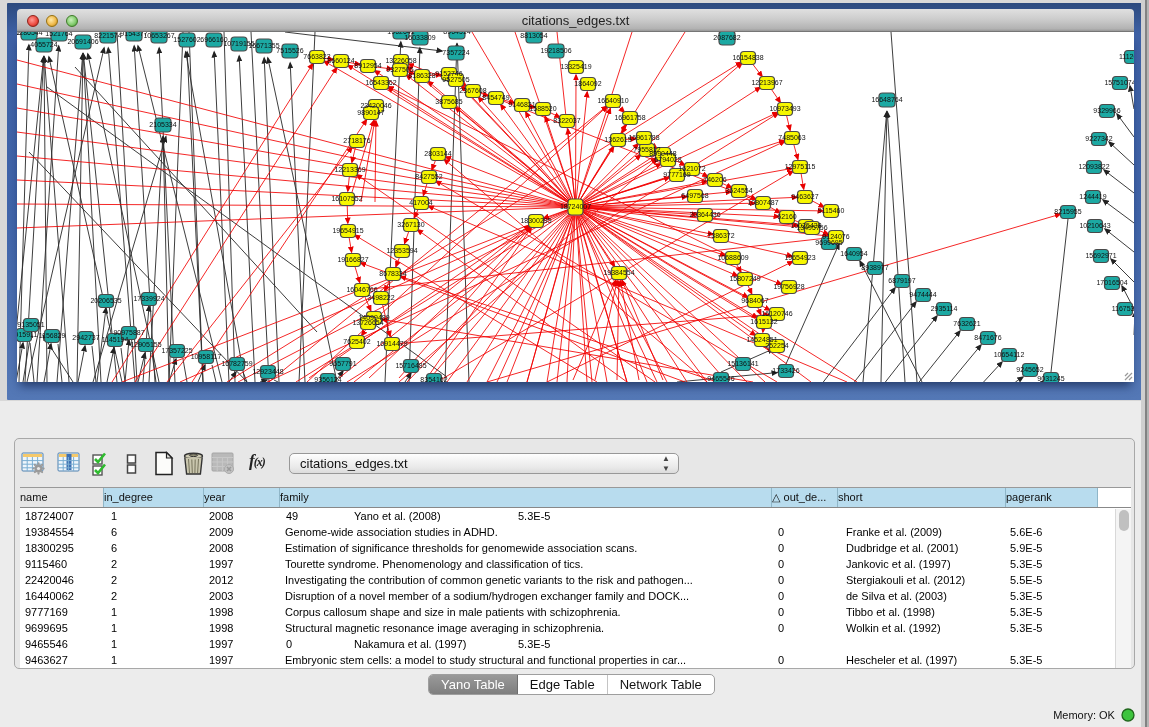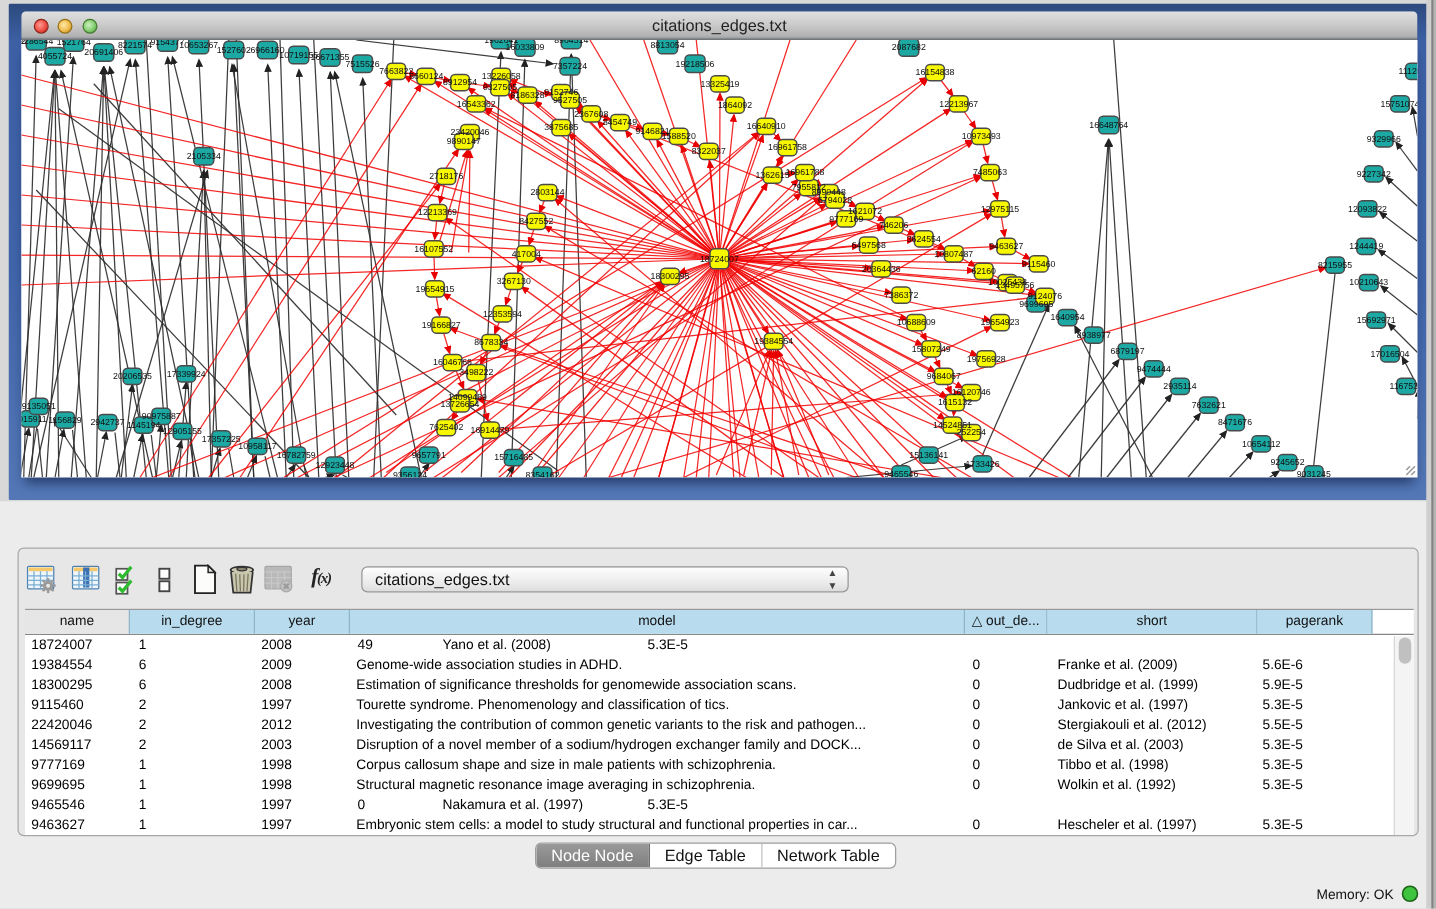--- a/index.html
+++ b/index.html
@@ -9,21 +9,21 @@
 #canvas{position:absolute;left:10px;top:29px;width:1117px;height:350px;background:#fff;overflow:hidden;box-shadow:0 7px 9px -3px rgba(8,22,58,0.6)}
 #botwrap{position:absolute;left:0;top:401px;width:1149px;height:326px;background:#ececec}
 #tphead{position:absolute;left:0;top:0;width:1149px;height:31px;background:#e3e3e3;border-bottom:1px solid #d5d5d5}
 #tphead span{position:absolute;left:11px;top:8px;font-size:14px;color:#222}
 #card{position:absolute;left:14px;top:37px;width:1121px;height:231px;background:#e7e7e7;border:1px solid #a8a8a8;border-radius:5px;overflow:hidden}
 .ic{position:absolute;top:12px}
 #combo{position:absolute;left:274px;top:14px;width:390px;height:21px;border:1px solid #989898;border-radius:5px;background:linear-gradient(180deg,#fefefe,#e9e9e9 70%,#dcdcdc);font-size:13px;color:#111;line-height:20px;padding-left:10px}
 #combo .arr{position:absolute;right:8px;top:0;font-size:8px;color:#444;line-height:10px;text-align:center}
 #tbl{position:absolute;left:5px;top:48px;width:1111px;height:181px;background:#fff;border-top:1px solid #999}
 #thead{display:flex;height:20px;border-bottom:1px solid #888}
-.th{font-size:11px;color:#111;text-align:center;line-height:19px;border-right:1px solid #8fb6c8;overflow:hidden;white-space:nowrap;flex:none}
+.th{font-size:11px;color:#111;text-align:left;line-height:19px;border-right:1px solid #8fb6c8;overflow:hidden;white-space:nowrap;flex:none}
 .tr{display:flex;height:16px;overflow:hidden}
 .td{font-size:11px;color:#000;line-height:16px;white-space:nowrap;overflow:hidden;flex:none}
 #vscroll{position:absolute;right:0;top:21px;width:16px;height:160px;background:#f4f4f4;border-left:1px solid #d8d8d8}
 #vthumb{position:absolute;left:2.5px;top:1px;width:10px;height:21px;background:#c0c0c0;border-radius:5px}
 #segwrap{position:absolute;left:0;top:273px;width:1149px;height:28px}
 #seg{position:absolute;left:428px;top:0;display:flex;height:21px;border:1px solid #9e9e9e;border-radius:5px;overflow:hidden;background:#fff}
 .sg{font-size:13px;line-height:20px;padding:0 12px;color:#111;border-right:1px solid #c4c4c4}
 .sg.on{background:linear-gradient(180deg,#9a9a9a,#7e7e7e);color:#fff;border-right:1px solid #6e6e6e}
 #status{position:absolute;right:14px;bottom:5px;font-size:11px;color:#111}
 #rstrip1{position:absolute;right:2px;top:0;width:2px;height:727px;background:#828282;z-index:50}
@@ -693,21 +693,21 @@
           <circle cx="18" cy="18" r="4.5" fill="#c2c2c2" stroke="#ababab"></circle>
           <path d="M16 16 L20 20 M20 16 L16 20" stroke="#9a9a9a" stroke-width="1.6"></path>
         </svg></div>
   <div class="ic" style="left:234px;top:12px"><span style="font-family:'Liberation Serif',serif;font-style:italic;font-weight:bold;font-size:17px;color:#222;letter-spacing:-1px">f<span style="font-size:12px">(x)</span></span></div>
   <div id="combo">citations_edges.txt<span class="arr">▲<br>▼</span></div>
   <div id="tbl">
    <div id="thead">
           <div class="th" style="width:84px;background:#e6e6e6">name</div>
           <div class="th" style="width:100px;background:#b8dcee">in_degree</div>
           <div class="th" style="width:76px;background:#b8dcee">year</div>
-          <div class="th" style="width:492px;background:#b8dcee">model</div>
+          <div class="th" style="width:492px;background:#b8dcee">family</div>
           <div class="th" style="width:66px;background:#b8dcee">△ out_de...</div>
           <div class="th" style="width:168px;background:#b8dcee">short</div>
           <div class="th" style="width:92px;background:#b8dcee">pagerank</div>
         </div>
    <div class="tr">
           <div class="td" style="width:84px;padding-left:5px">18724007</div>
           <div class="td" style="width:100px;padding-left:7px">1</div>
           <div class="td" style="width:76px;padding-left:5px">2008</div>
           <div class="td" style="width:66px;padding-left:6px">49</div>
           <div class="td" style="width:168px;padding-left:8px">Yano et al. (2008)</div>
@@ -721,21 +721,21 @@
           <div class="td" style="width:66px;padding-left:6px">0</div>
           <div class="td" style="width:168px;padding-left:8px">Franke et al. (2009)</div>
           <div class="td" style="width:92px;padding-left:4px">5.6E-6</div>
         </div>
         <div class="tr">
           <div class="td" style="width:84px;padding-left:5px">18300295</div>
           <div class="td" style="width:100px;padding-left:7px">6</div>
           <div class="td" style="width:76px;padding-left:5px">2008</div>
           <div class="td" style="width:492px;padding-left:5px">Estimation of significance thresholds for genomewide association scans.</div>
           <div class="td" style="width:66px;padding-left:6px">0</div>
-          <div class="td" style="width:168px;padding-left:8px">Dudbridge et al. (1999)</div>
+          <div class="td" style="width:168px;padding-left:8px">Dudbridge et al. (2001)</div>
           <div class="td" style="width:92px;padding-left:4px">5.9E-5</div>
         </div>
         <div class="tr">
           <div class="td" style="width:84px;padding-left:5px">9115460</div>
           <div class="td" style="width:100px;padding-left:7px">2</div>
           <div class="td" style="width:76px;padding-left:5px">1997</div>
           <div class="td" style="width:492px;padding-left:5px">Tourette syndrome. Phenomenology and classification of tics.</div>
           <div class="td" style="width:66px;padding-left:6px">0</div>
           <div class="td" style="width:168px;padding-left:8px">Jankovic et al. (1997)</div>
           <div class="td" style="width:92px;padding-left:4px">5.3E-5</div>
@@ -743,21 +743,21 @@
         <div class="tr">
           <div class="td" style="width:84px;padding-left:5px">22420046</div>
           <div class="td" style="width:100px;padding-left:7px">2</div>
           <div class="td" style="width:76px;padding-left:5px">2012</div>
           <div class="td" style="width:492px;padding-left:5px">Investigating the contribution of common genetic variants to the risk and pathogen...</div>
           <div class="td" style="width:66px;padding-left:6px">0</div>
           <div class="td" style="width:168px;padding-left:8px">Stergiakouli et al. (2012)</div>
           <div class="td" style="width:92px;padding-left:4px">5.5E-5</div>
         </div>
         <div class="tr">
-          <div class="td" style="width:84px;padding-left:5px">14569117</div>
+          <div class="td" style="width:84px;padding-left:5px">16440062</div>
           <div class="td" style="width:100px;padding-left:7px">2</div>
           <div class="td" style="width:76px;padding-left:5px">2003</div>
           <div class="td" style="width:492px;padding-left:5px">Disruption of a novel member of a sodium/hydrogen exchanger family and DOCK...</div>
           <div class="td" style="width:66px;padding-left:6px">0</div>
           <div class="td" style="width:168px;padding-left:8px">de Silva et al. (2003)</div>
           <div class="td" style="width:92px;padding-left:4px">5.3E-5</div>
         </div>
         <div class="tr">
           <div class="td" style="width:84px;padding-left:5px">9777169</div>
           <div class="td" style="width:100px;padding-left:7px">1</div>
@@ -793,21 +793,21 @@
           <div class="td" style="width:168px;padding-left:8px">Hescheler et al. (1997)</div>
           <div class="td" style="width:92px;padding-left:4px">5.3E-5</div>
         </div>
    <div id="vscroll">
           <div id="vthumb"></div>
         </div>
   </div>
  </div>
  <div id="segwrap">
       <div id="seg">
-   <div class="sg on">Node Node</div>
+   <div class="sg on">Yano Table</div>
         <div class="sg">Edge Table</div>
         <div class="sg" style="border-right:0">Network Table</div>
  </div>
     </div>
  <div id="status">Memory: OK&nbsp;&nbsp;<svg width="14" height="14" viewBox="0 0 14 14" style="vertical-align:-3px">
         <circle cx="7" cy="7" r="6" fill="#3ec43e" stroke="#20651c" stroke-width="1.3"></circle>
       </svg></div>
 </div>
 <div id="rstrip0"></div>
 <div id="rstrip1"></div>

